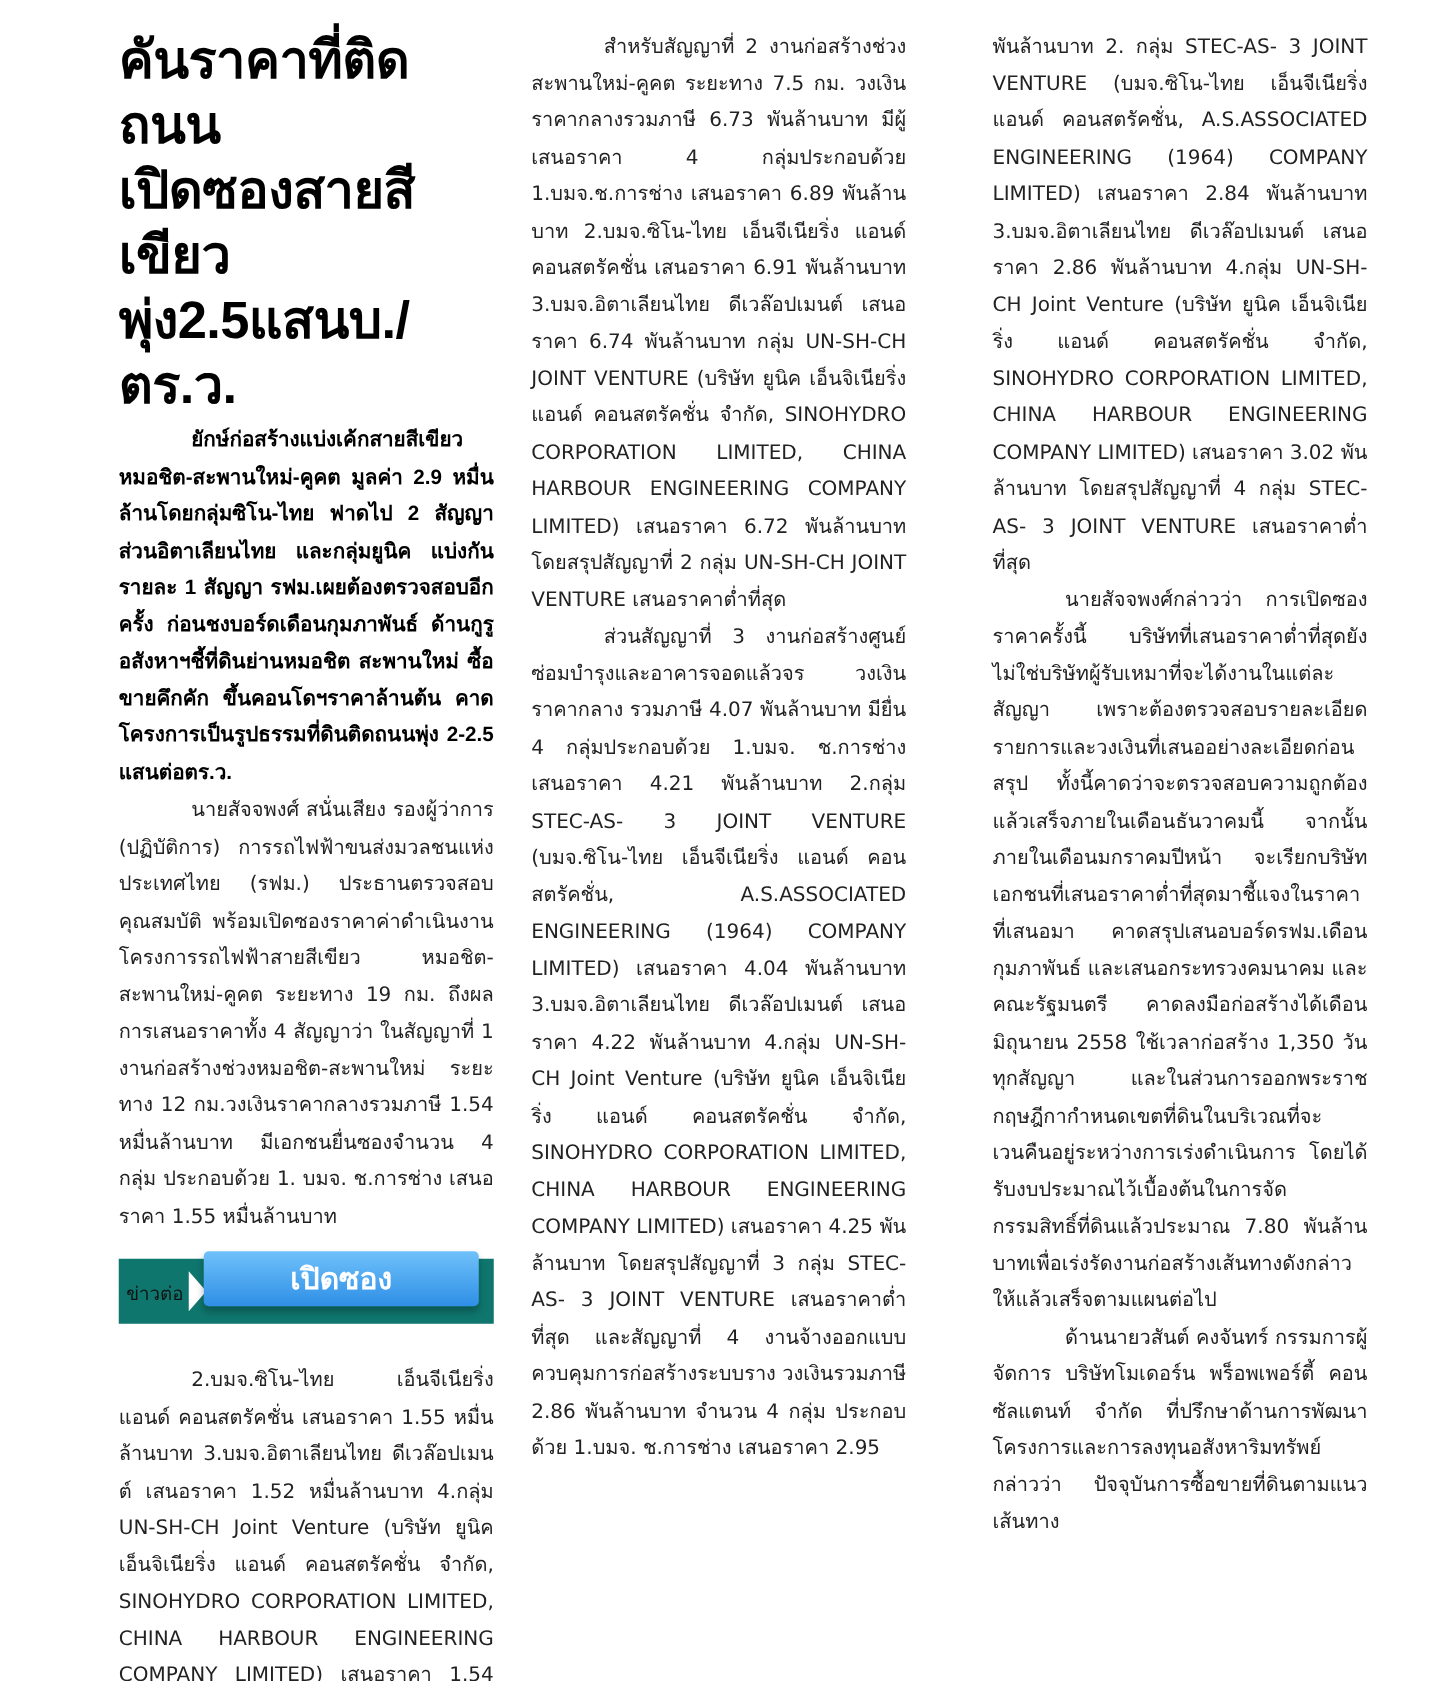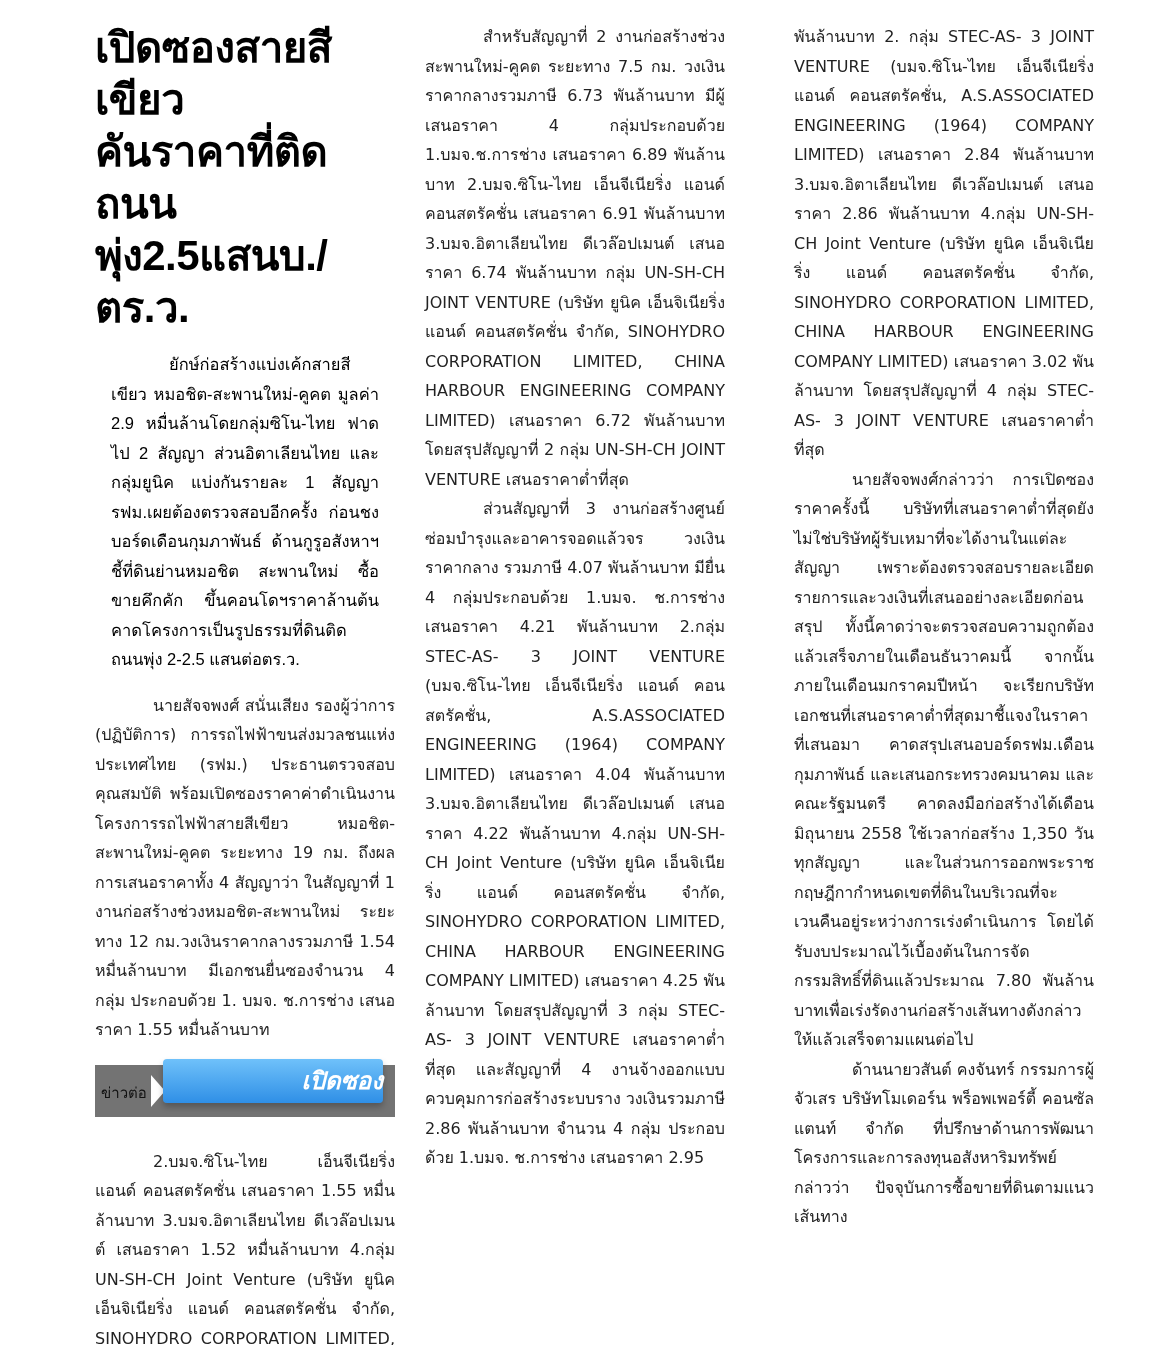--- a/index.html
+++ b/index.html
@@ -7,76 +7,76 @@
     .col { position: absolute; top: 22px; width: 300px; }
     #col1 { left: 95px; }
     #col2 { left: 425px; }
     #col3 { left: 794px; }
     .headline {
       font-family: "Liberation Sans", sans-serif; font-weight: bold;
       font-size: 42px; line-height: 52px; margin: 0 0 4px 0; color: #000;
       letter-spacing: -0.5px;
     }
     .deck {
-      font-family: "Liberation Sans", sans-serif; font-weight: normal;
-      font-size: 16.5px; line-height: 29.5px; margin: 16px; text-align: justify; color: #000;
+      font-family: "Liberation Sans", sans-serif; font-weight: bold;
+      font-size: 16.5px; line-height: 29.5px; margin: 0; text-align: justify; color: #000;
     }
     .deck, .para { text-indent: 58px; }
     .para {
       font-family: "DejaVu Sans", sans-serif; font-size: 16px; line-height: 29.5px;
       margin: 0; text-align: justify; color: #222;
     }
     .para.noindent { text-indent: 0; }
     .continue {
       text-align: right; font-family: "Liberation Sans", sans-serif;
       font-size: 12px; color: #555; letter-spacing: 3px; margin-top: -2px; height: 30px;
     }
     .continue .arrow { font-size: 22px; color: #aaa; letter-spacing: 0; }
     .continue .page { font-size: 20px; font-weight: bold; color: #c0141c; letter-spacing: 0; }
     .banner {
-      position: relative; height: 52px; background: #737373; margin-top: 20px; margin-bottom: 30px; padding-left: 23px;
+      position: relative; height: 52px; background: #0f766e; margin-top: 20px; margin-bottom: 30px; padding-left: 23px;
     }
     .banner .kicker {
       position: absolute; left: 6px; top: 16px; font-family: "DejaVu Sans", sans-serif;
       font-size: 15px; color: #111;
     }
     .banner .chev {
       position: absolute; left: 56px; top: 10px; width: 0; height: 0;
       border-top: 16px solid transparent; border-bottom: 16px solid transparent;
       border-left: 14px solid #ffffff;
     }
     .banner .tab {
       position: absolute; left: 68px; right: 12px; top: -6px; height: 44px;
       background: linear-gradient(#6fc1fa, #2f8fe6); border-radius: 4px;
       box-shadow: 0 4px 6px rgba(0,0,0,0.25);
       color: #fff; font-family: "DejaVu Sans", sans-serif; font-weight: bold; font-size: 24px;
-      text-align: right; line-height: 44px; font-style: italic;
+      text-align: center; line-height: 44px;
     }
   </style>
 </head>
 <body>
 
 <div class="col" id="col1">
   <h1 class="headline">
+    <div>คันราคาที่ติดถนน</div>
     <div>เปิดซองสายสีเขียว</div>
-    <div>คันราคาที่ติดถนน</div>
     <div>พุ่ง2.5แสนบ./ตร.ว.</div>
   </h1>
   <p class="deck">ยักษ์ก่อสร้างแบ่งเค้กสายสีเขียว หมอชิต-สะพานใหม่-คูคต มูลค่า 2.9 หมื่นล้านโดยกลุ่มซิโน-ไทย ฟาดไป 2 สัญญา ส่วนอิตาเลียนไทย และกลุ่มยูนิค แบ่งกันรายละ 1 สัญญา รฟม.เผยต้องตรวจสอบอีกครั้ง ก่อนชงบอร์ดเดือนกุมภาพันธ์ ด้านกูรูอสังหาฯชี้ที่ดินย่านหมอชิต สะพานใหม่ ซื้อขายคึกคัก ขึ้นคอนโดฯราคาล้านต้น คาดโครงการเป็นรูปธรรมที่ดินติดถนนพุ่ง 2-2.5 แสนต่อตร.ว.</p>
   <p class="para">นายสัจจพงศ์ สนั่นเสียง รองผู้ว่าการ (ปฏิบัติการ) การรถไฟฟ้าขนส่งมวลชนแห่งประเทศไทย (รฟม.) ประธานตรวจสอบคุณสมบัติ พร้อมเปิดซองราคาค่าดำเนินงาน โครงการรถไฟฟ้าสายสีเขียว หมอชิต-สะพานใหม่-คูคต ระยะทาง 19 กม. ถึงผลการเสนอราคาทั้ง 4 สัญญาว่า ในสัญญาที่ 1 งานก่อสร้างช่วงหมอชิต-สะพานใหม่ ระยะทาง 12 กม.วงเงินราคากลางรวมภาษี 1.54 หมื่นล้านบาท มีเอกชนยื่นซองจำนวน 4 กลุ่ม ประกอบด้วย 1. บมจ. ช.การช่าง เสนอราคา 1.55 หมื่นล้านบาท</p>
   <div class="banner">
     <span class="kicker">ข่าวต่อ</span>
     <span class="chev"></span>
     <div class="tab" style="background: linear-gradient(rgb(111, 193, 250), rgb(47, 143, 230));">เปิดซอง</div>
   </div>
   <p class="para">2.บมจ.ซิโน-ไทย เอ็นจีเนียริ่ง แอนด์ คอนสตรัคชั่น เสนอราคา 1.55 หมื่นล้านบาท 3.บมจ.อิตาเลียนไทย ดีเวล๊อปเมนต์ เสนอราคา 1.52 หมื่นล้านบาท 4.กลุ่ม UN-SH-CH Joint Venture (บริษัท ยูนิค เอ็นจิเนียริ่ง แอนด์ คอนสตรัคชั่น จำกัด, SINOHYDRO CORPORATION LIMITED, CHINA HARBOUR ENGINEERING COMPANY LIMITED) เสนอราคา 1.54 หมื่น</p>
 </div>
 
 <div class="col" id="col2">
   <p class="para">สำหรับสัญญาที่ 2 งานก่อสร้างช่วงสะพานใหม่-คูคต ระยะทาง 7.5 กม. วงเงิน ราคากลางรวมภาษี 6.73 พันล้านบาท มีผู้เสนอราคา 4 กลุ่มประกอบด้วย 1.บมจ.ช.การช่าง เสนอราคา 6.89 พันล้านบาท 2.บมจ.ซิโน-ไทย เอ็นจีเนียริ่ง แอนด์ คอนสตรัคชั่น เสนอราคา 6.91 พันล้านบาท 3.บมจ.อิตาเลียนไทย ดีเวล๊อปเมนต์ เสนอราคา 6.74 พันล้านบาท กลุ่ม UN-SH-CH JOINT VENTURE (บริษัท ยูนิค เอ็นจิเนียริ่ง แอนด์ คอนสตรัคชั่น จำกัด, SINOHYDRO CORPORATION LIMITED, CHINA HARBOUR ENGINEERING COMPANY LIMITED) เสนอราคา 6.72 พันล้านบาท โดยสรุปสัญญาที่ 2 กลุ่ม UN-SH-CH JOINT VENTURE เสนอราคาต่ำที่สุด</p>
   <p class="para">ส่วนสัญญาที่ 3 งานก่อสร้างศูนย์ซ่อมบำรุงและอาคารจอดแล้วจร วงเงินราคากลาง รวมภาษี 4.07 พันล้านบาท มียื่น 4 กลุ่มประกอบด้วย 1.บมจ. ช.การช่าง เสนอราคา 4.21 พันล้านบาท 2.กลุ่ม STEC-AS- 3 JOINT VENTURE (บมจ.ซิโน-ไทย เอ็นจีเนียริ่ง แอนด์ คอนสตรัคชั่น, A.S.ASSOCIATED ENGINEERING (1964) COMPANY LIMITED) เสนอราคา 4.04 พันล้านบาท 3.บมจ.อิตาเลียนไทย ดีเวล๊อปเมนต์ เสนอราคา 4.22 พันล้านบาท 4.กลุ่ม UN-SH-CH Joint Venture (บริษัท ยูนิค เอ็นจิเนียริ่ง แอนด์ คอนสตรัคชั่น จำกัด, SINOHYDRO CORPORATION LIMITED, CHINA HARBOUR ENGINEERING COMPANY LIMITED) เสนอราคา 4.25 พันล้านบาท โดยสรุปสัญญาที่ 3 กลุ่ม STEC-AS- 3 JOINT VENTURE เสนอราคาต่ำที่สุด และสัญญาที่ 4 งานจ้างออกแบบควบคุมการก่อสร้างระบบราง วงเงินรวมภาษี 2.86 พันล้านบาท จำนวน 4 กลุ่ม ประกอบด้วย 1.บมจ. ช.การช่าง เสนอราคา 2.95</p>
 </div>
 
 <div class="col" id="col3">
   <p class="para noindent">พันล้านบาท 2. กลุ่ม STEC-AS- 3 JOINT VENTURE (บมจ.ซิโน-ไทย เอ็นจีเนียริ่ง แอนด์ คอนสตรัคชั่น, A.S.ASSOCIATED ENGINEERING (1964) COMPANY LIMITED) เสนอราคา 2.84 พันล้านบาท 3.บมจ.อิตาเลียนไทย ดีเวล๊อปเมนต์ เสนอราคา 2.86 พันล้านบาท 4.กลุ่ม UN-SH-CH Joint Venture (บริษัท ยูนิค เอ็นจิเนียริ่ง แอนด์ คอนสตรัคชั่น จำกัด, SINOHYDRO CORPORATION LIMITED, CHINA HARBOUR ENGINEERING COMPANY LIMITED) เสนอราคา 3.02 พันล้านบาท โดยสรุปสัญญาที่ 4 กลุ่ม STEC-AS- 3 JOINT VENTURE เสนอราคาต่ำที่สุด</p>
   <p class="para">นายสัจจพงศ์กล่าวว่า การเปิดซองราคาครั้งนี้ บริษัทที่เสนอราคาต่ำที่สุดยังไม่ใช่บริษัทผู้รับเหมาที่จะได้งานในแต่ละสัญญา เพราะต้องตรวจสอบรายละเอียดรายการและวงเงินที่เสนออย่างละเอียดก่อนสรุป ทั้งนี้คาดว่าจะตรวจสอบความถูกต้องแล้วเสร็จภายในเดือนธันวาคมนี้ จากนั้นภายในเดือนมกราคมปีหน้า จะเรียกบริษัทเอกชนที่เสนอราคาต่ำที่สุดมาชี้แจงในราคาที่เสนอมา คาดสรุปเสนอบอร์ดรฟม.เดือนกุมภาพันธ์ และเสนอกระทรวงคมนาคม และคณะรัฐมนตรี คาดลงมือก่อสร้างได้เดือนมิถุนายน 2558 ใช้เวลาก่อสร้าง 1,350 วันทุกสัญญา และในส่วนการออกพระราชกฤษฎีกากำหนดเขตที่ดินในบริเวณที่จะเวนคืนอยู่ระหว่างการเร่งดำเนินการ โดยได้รับงบประมาณไว้เบื้องต้นในการจัดกรรมสิทธิ์ที่ดินแล้วประมาณ 7.80 พันล้านบาทเพื่อเร่งรัดงานก่อสร้างเส้นทางดังกล่าวให้แล้วเสร็จตามแผนต่อไป</p>
-  <p class="para">ด้านนายวสันต์ คงจันทร์ กรรมการผู้จัวเสร บริษัทโมเดอร์น พร็อพเพอร์ตี้ คอนซัลแตนท์ จำกัด ที่ปรึกษาด้านการพัฒนาโครงการและการลงทุนอสังหาริมทรัพย์ กล่าวว่า ปัจจุบันการซื้อขายที่ดินตามแนวเส้นทาง</p>
+  <p class="para">ด้านนายวสันต์ คงจันทร์ กรรมการผู้จัดการ บริษัทโมเดอร์น พร็อพเพอร์ตี้ คอนซัลแตนท์ จำกัด ที่ปรึกษาด้านการพัฒนาโครงการและการลงทุนอสังหาริมทรัพย์ กล่าวว่า ปัจจุบันการซื้อขายที่ดินตามแนวเส้นทาง</p>
 </div>
 
 </body></html>

